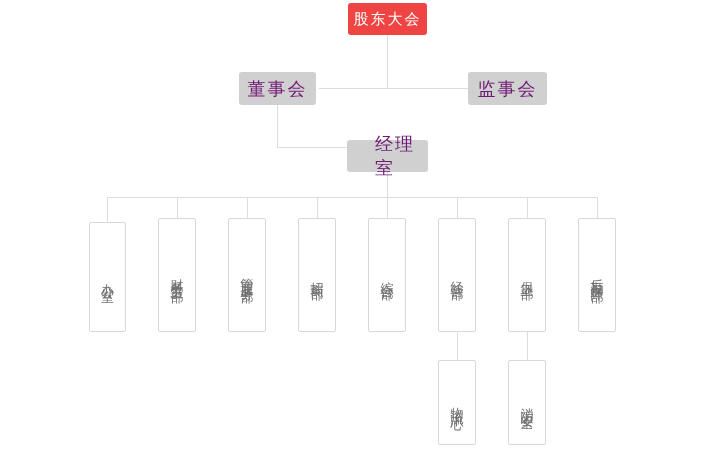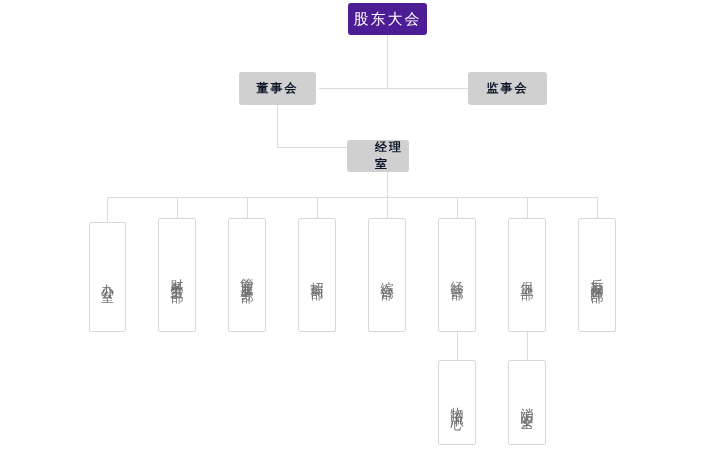--- a/index.html
+++ b/index.html
@@ -30,31 +30,30 @@
   
   .node {
     position: absolute;
     box-sizing: border-box;
     display: flex;
     align-items: center;
     justify-content: center;
     letter-spacing: 2px;
   }
   .node.root {
-    background: #4c1d95;
+    background: #ef4444;
     color: #ffffff;
     font-size: 15px;
     border-radius: 3px;
   }
   .node.grey {
     background: #d0d0d0;
-    color: #0f172a;
-    font-size: 12px;
+    color: #701a75;
+    font-size: 18px;
     border-radius: 3px;
-    font-weight: bold;
   }
 
   
   .vnode {
     position: absolute;
     box-sizing: border-box;
     background: #ffffff;
     border: 1px solid #d8d8d8;
     border-radius: 2px;
     display: flex;
@@ -104,21 +103,21 @@
   </div>
 
   <div class="node grey" style="left:239px; top:72px; width:77px; height:33px;">
     <span>董事会</span>
   </div>
 
   <div class="node grey" style="left:468px; top:72px; width:79px; height:33px;justify-content:center;">
     <span>监事会</span>
   </div>
 
-  <div class="node grey" style="left:347px; top:140px; width:62px; height:32px;padding-left:28px;">
+  <div class="node grey" style="left:347px; top:140px; width:81px; height:32px;padding-left:28px;">
     <span>经理室</span>
   </div>
 
   <div class="vnode" style="left:89px; top:222px; width:37px; height:110px;">
     <span>办公室</span>
   </div>
 
   <div class="vnode" style="left:158px; top:218px; width:38px; height:114px;">
     <span>财务劳工部</span>
   </div>

